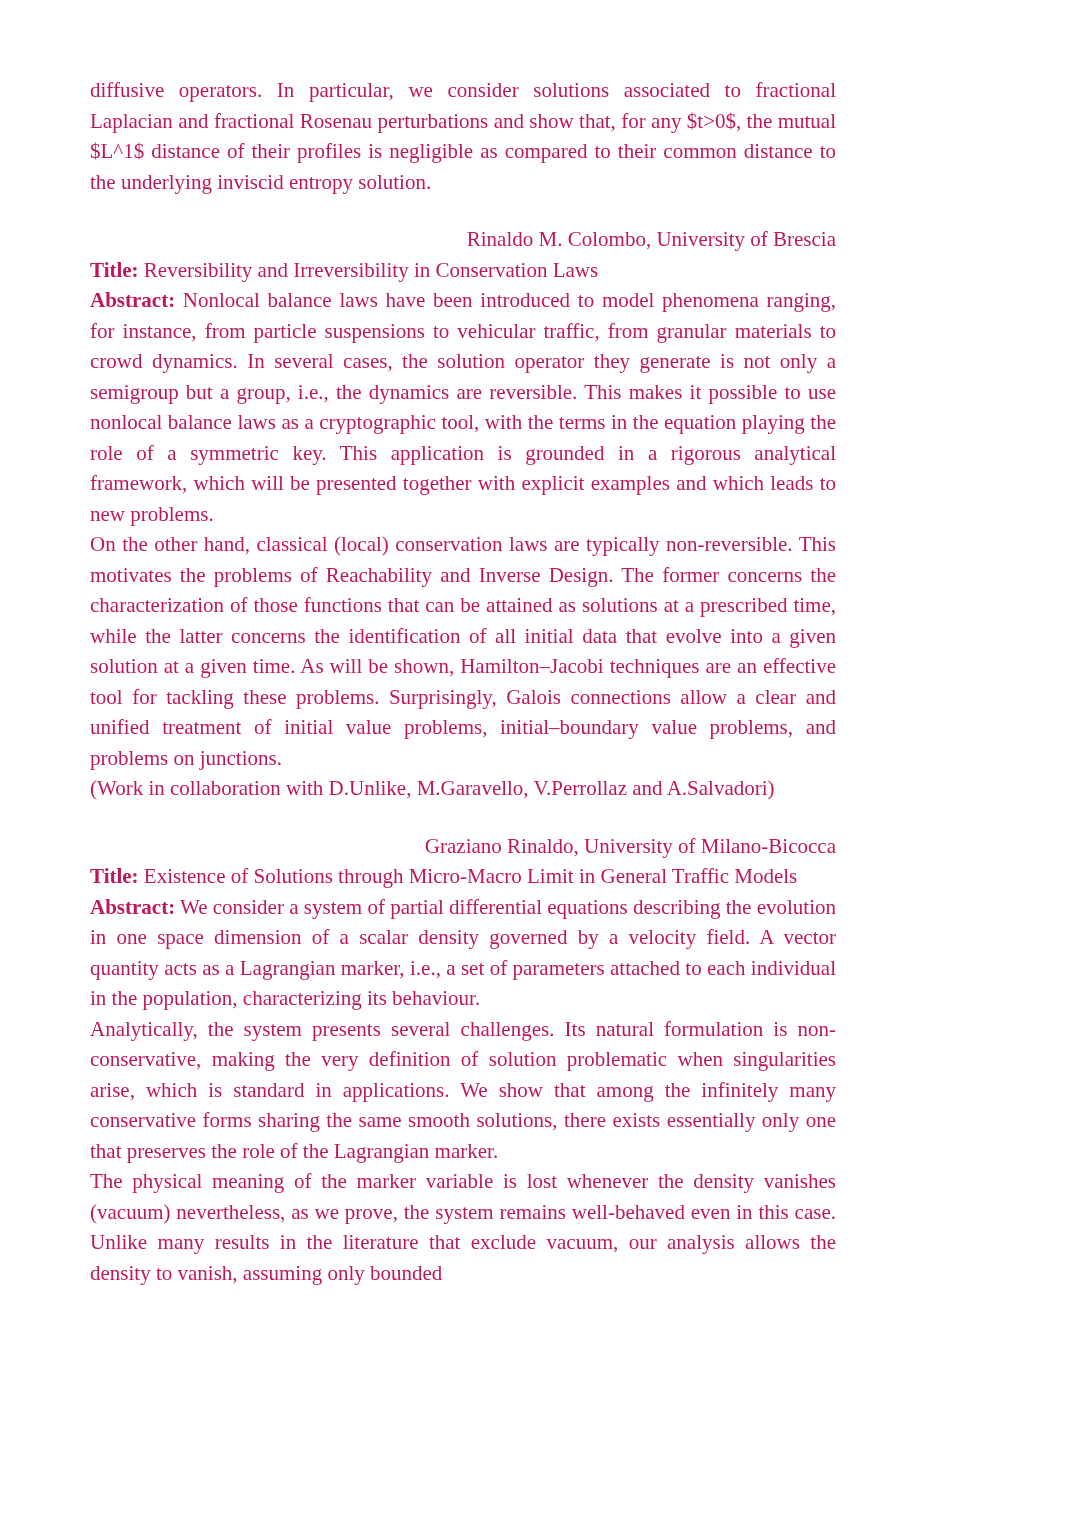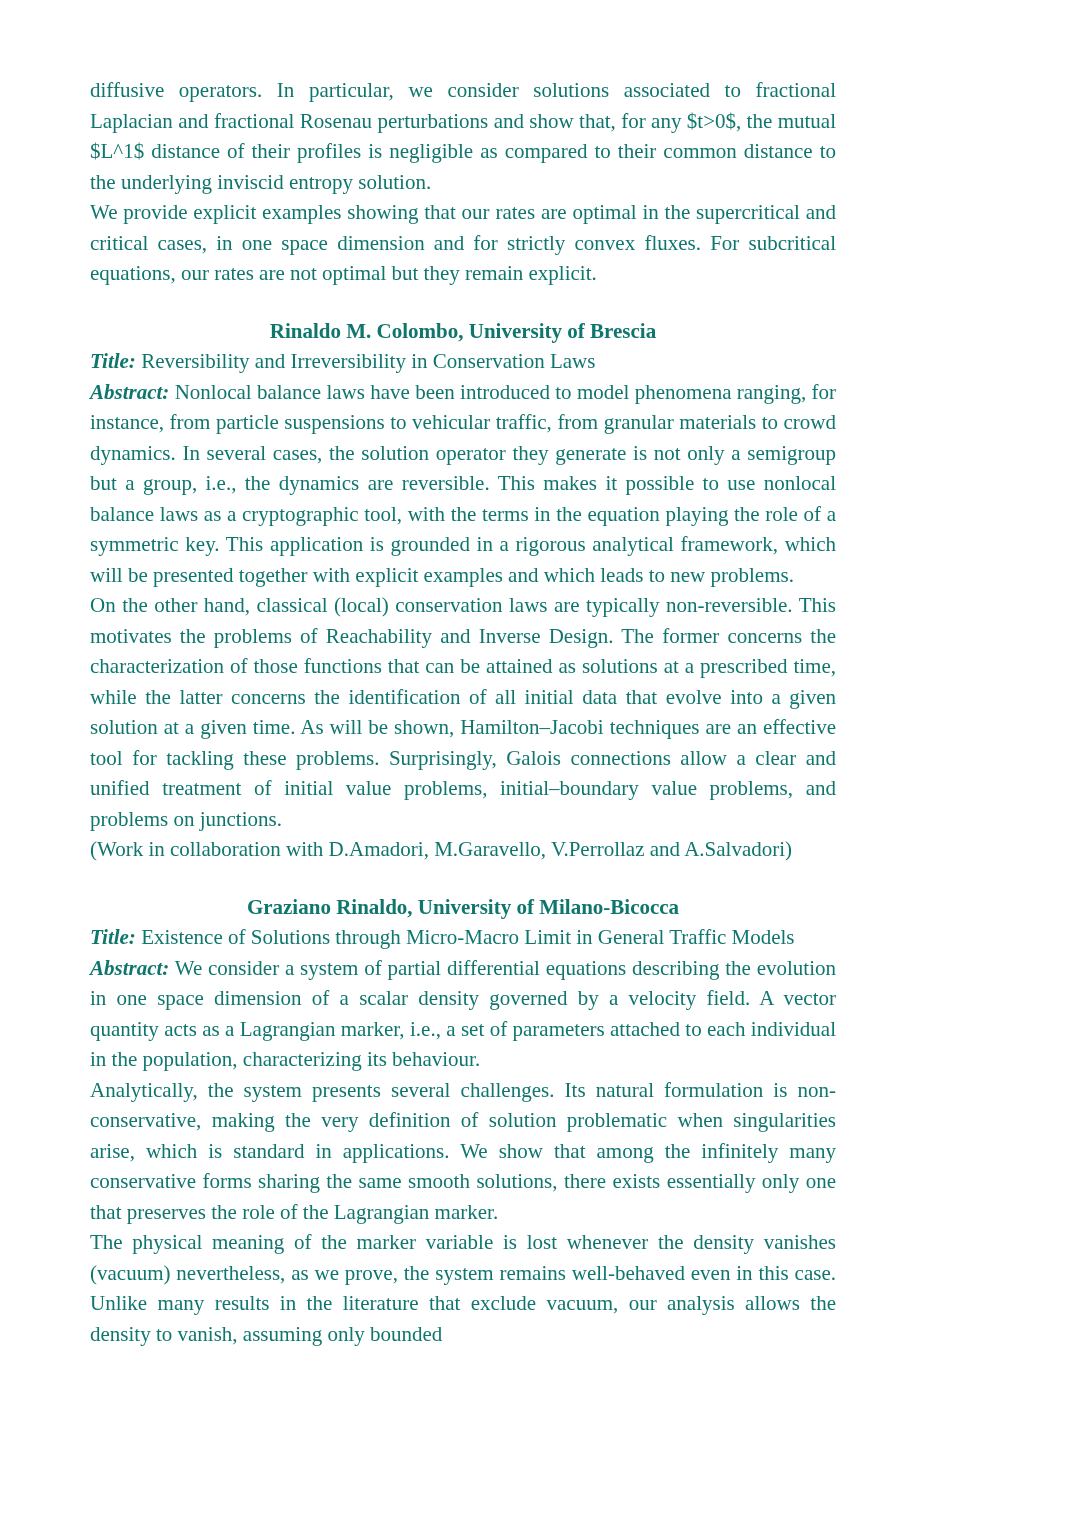--- a/index.html
+++ b/index.html
@@ -11,54 +11,52 @@
     width: 1074px;
     height: 1520px;
     overflow: hidden;
   }
   .page {
     box-sizing: border-box;
     width: 924px;
     height: 1520px;
     padding: 75px 88px 0 90px;
     background: #ffffff;
-    color: #0f766e;
+    color: #be185d;
     font-family: "Liberation Serif", serif;
     font-size: 21px;
     line-height: 30.5px;
     text-align: justify;
   }
   .para {
     margin: 0;
   }
   .speaker-heading {
     margin: 27px 0 0 0;
-    font-weight: bold;
+    font-weight: normal;
     font-size: 21px;
     line-height: 30.5px;
-    text-align: center;
+    text-align: right;
   }
   .inline-label {
     font-weight: bold;
-    font-style: italic;
   }
 </style>
 </head>
 <body>
 
 <div class="page">
 
   <p class="para">diffusive operators. In particular, we consider solutions associated to fractional Laplacian and fractional Rosenau perturbations and show that, for any $t&gt;0$, the mutual $L^1$ distance of their profiles is negligible as compared to their common distance to the underlying inviscid entropy solution.</p>
-  <p class="para">We provide explicit examples showing that our rates are optimal in the supercritical and critical cases, in one space dimension and for strictly convex fluxes. For subcritical equations, our rates are not optimal but they remain explicit.</p>
 
   <p class="para speaker-heading">Rinaldo M. Colombo, University of Brescia</p>
   <p class="para"><span class="inline-label">Title:</span> <span>Reversibility and Irreversibility in Conservation Laws</span></p>
   <p class="para"><span class="inline-label">Abstract:</span> <span>Nonlocal balance laws have been introduced to model phenomena ranging, for instance, from particle suspensions to vehicular traffic, from granular materials to crowd dynamics. In several cases, the solution operator they generate is not only a semigroup but a group, i.e., the dynamics are reversible. This makes it possible to use nonlocal balance laws as a cryptographic tool, with the terms in the equation playing the role of a symmetric key. This application is grounded in a rigorous analytical framework, which will be presented together with explicit examples and which leads to new problems.</span></p>
   <p class="para">On the other hand, classical (local) conservation laws are typically non-reversible. This motivates the problems of Reachability and Inverse Design. The former concerns the characterization of those functions that can be attained as solutions at a prescribed time, while the latter concerns the identification of all initial data that evolve into a given solution at a given time. As will be shown, Hamilton–Jacobi techniques are an effective tool for tackling these problems. Surprisingly, Galois connections allow a clear and unified treatment of initial value problems, initial–boundary value problems, and problems on junctions.</p>
-  <p class="para">(Work in collaboration with D.Amadori, M.Garavello, V.Perrollaz and A.Salvadori)</p>
+  <p class="para">(Work in collaboration with D.Unlike, M.Garavello, V.Perrollaz and A.Salvadori)</p>
 
   <p class="para speaker-heading">Graziano Rinaldo, University of Milano-Bicocca</p>
   <p class="para"><span class="inline-label">Title:</span> <span>Existence of Solutions through Micro-Macro Limit in General Traffic Models</span></p>
   <p class="para"><span class="inline-label">Abstract:</span> <span>We consider a system of partial differential equations describing the evolution in one space dimension of a scalar density governed by a velocity field. A vector quantity acts as a Lagrangian marker, i.e., a set of parameters attached to each individual in the population, characterizing its behaviour.</span></p>
   <p class="para">Analytically, the system presents several challenges. Its natural formulation is non-conservative, making the very definition of solution problematic when singularities arise, which is standard in applications. We show that among the infinitely many conservative forms sharing the same smooth solutions, there exists essentially only one that preserves the role of the Lagrangian marker.</p>
   <p class="para">The physical meaning of the marker variable is lost whenever the density vanishes (vacuum) nevertheless, as we prove, the system remains well-behaved even in this case. Unlike many results in the literature that exclude vacuum, our analysis allows the density to vanish, assuming only bounded</p>
 
 </div>
 
 </body></html>

